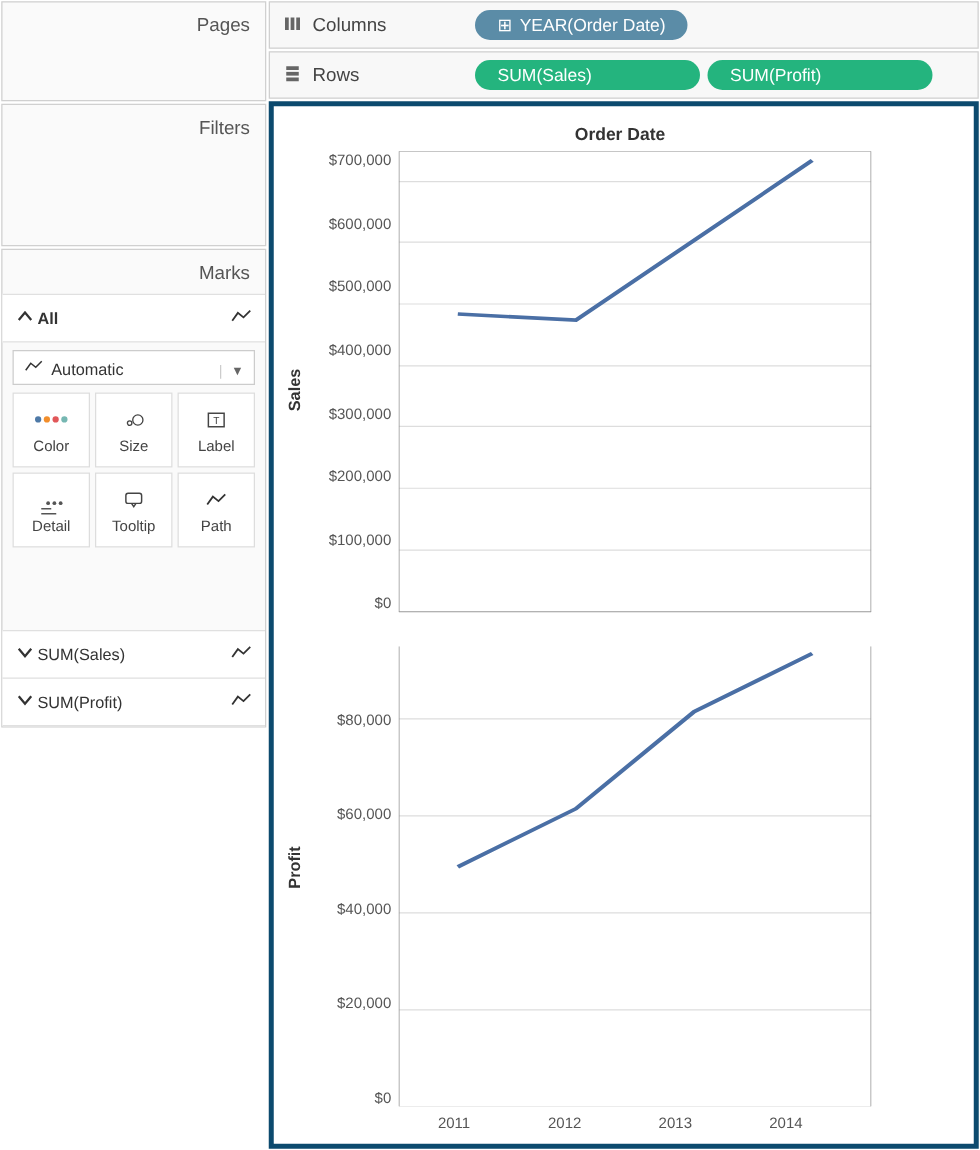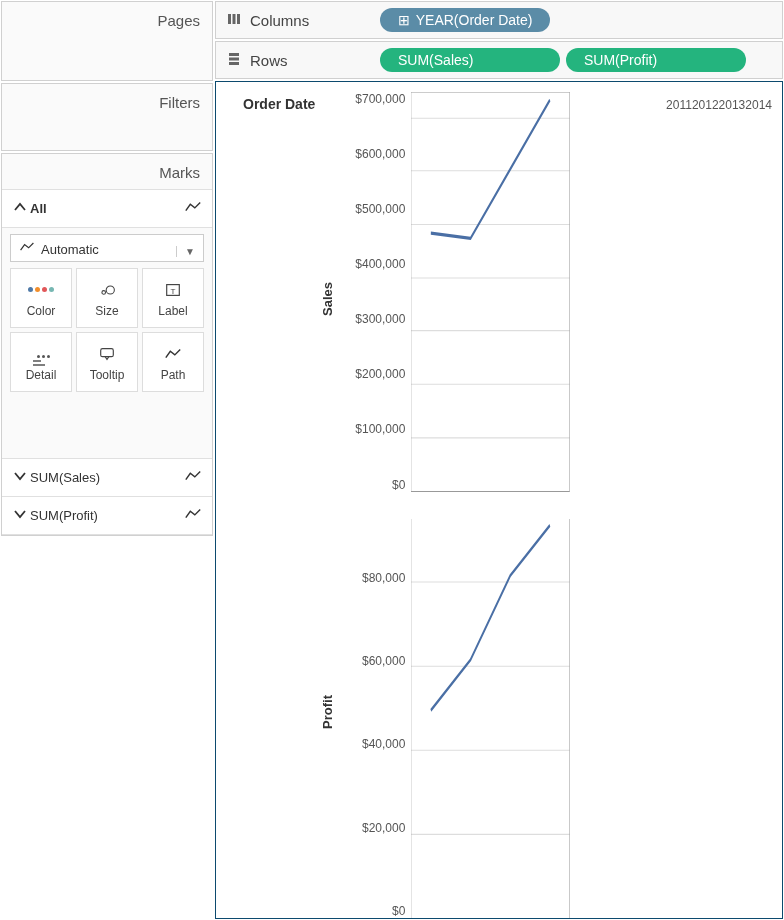--- a/index.html
+++ b/index.html
@@ -22,21 +22,21 @@
     background: #fafafa;
     margin: 1px;
   }
   .card-title {
     padding: 10px 12px 6px;
     color: #555;
     font-size: 15px;
     text-align: right;
   }
   .pages { height: 80px; }
-  .filters { height: 68px; }
+  .filters { height: 114px; }
   .marks { }
 
   .marks .card-title { padding-bottom: 8px; }
   .marks-all {
     border-top: 1px solid #e0e0e0;
     border-bottom: 1px solid #e0e0e0;
     display: flex;
     align-items: center;
     padding: 8px 10px;
     background: #fff;
@@ -107,26 +107,26 @@
     margin-right: 6px;
     display: flex;
     align-items: center;
   }
   .pill-blue { background: #5b8ca7; }
   .pill-green { background: #24b47e; min-width: 180px; }
   .pill .plus { margin-right: 6px; }
 
   .chart-area {
     flex: 1;
-    border: 1px solid #0c4a6e;
+    border: 4px solid #0c4a6e;
     margin: 1px;
     background: #fff;
-    padding: 10px 10px 0 27px;
-    display: flex;
-    flex-direction: row;
+    padding: 10px 10px 0 4px;
+    display: flex;
+    flex-direction: column;
   }
   .chart-title { text-align: center; font-weight: bold; font-size: 14px; padding: 4px 0 6px; }
   .chart-body { flex: 1; display: flex; }
   .ylabels-col { width: 24px; display: flex; flex-direction: column; }
   .ylab { flex: 1; display: flex; align-items: center; justify-content: center; }
   .ylab span { writing-mode: vertical-rl; transform: rotate(180deg); font-size: 13px; font-weight: bold; color: #333; }
   .plots-col { flex: 1; display: flex; flex-direction: column; max-width: 450px; gap: 27px; }
   .plot { position: relative; display: flex; }
   .plot1 { flex: 1; }
   .plot2 { flex: 1; justify-content: space-between; }

